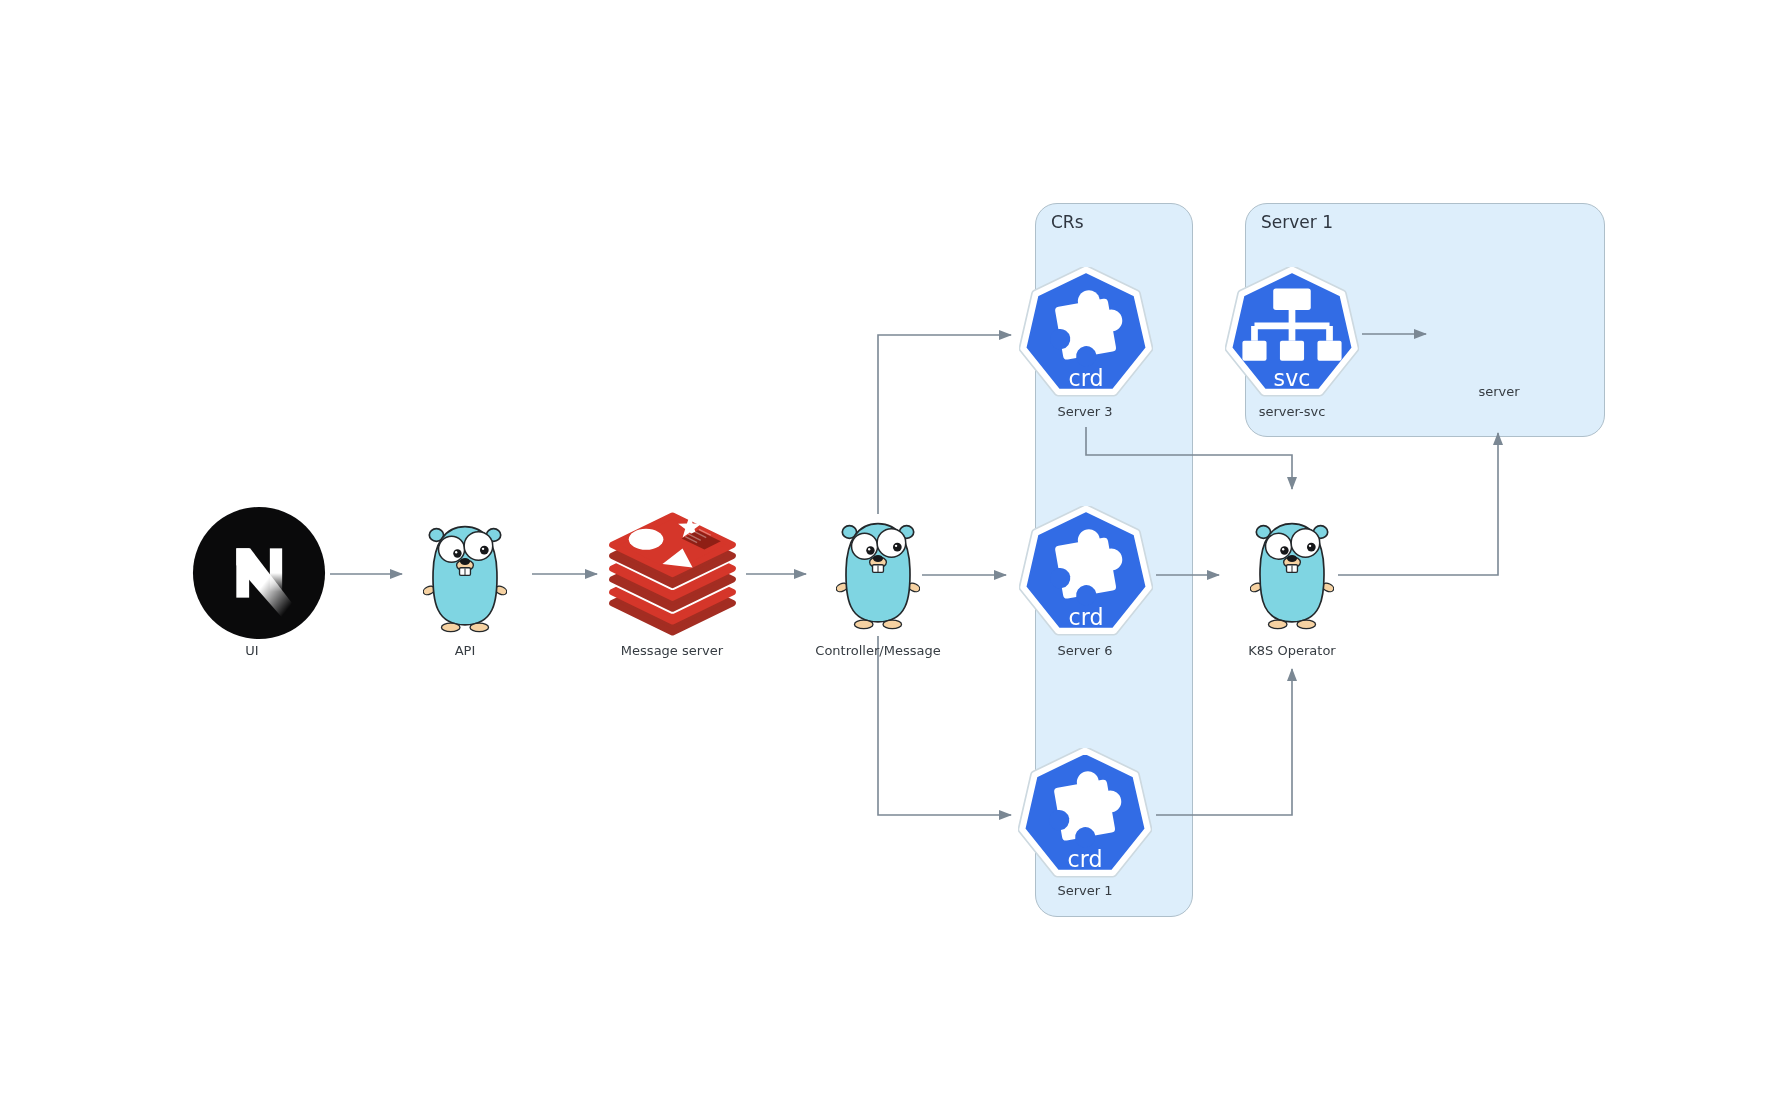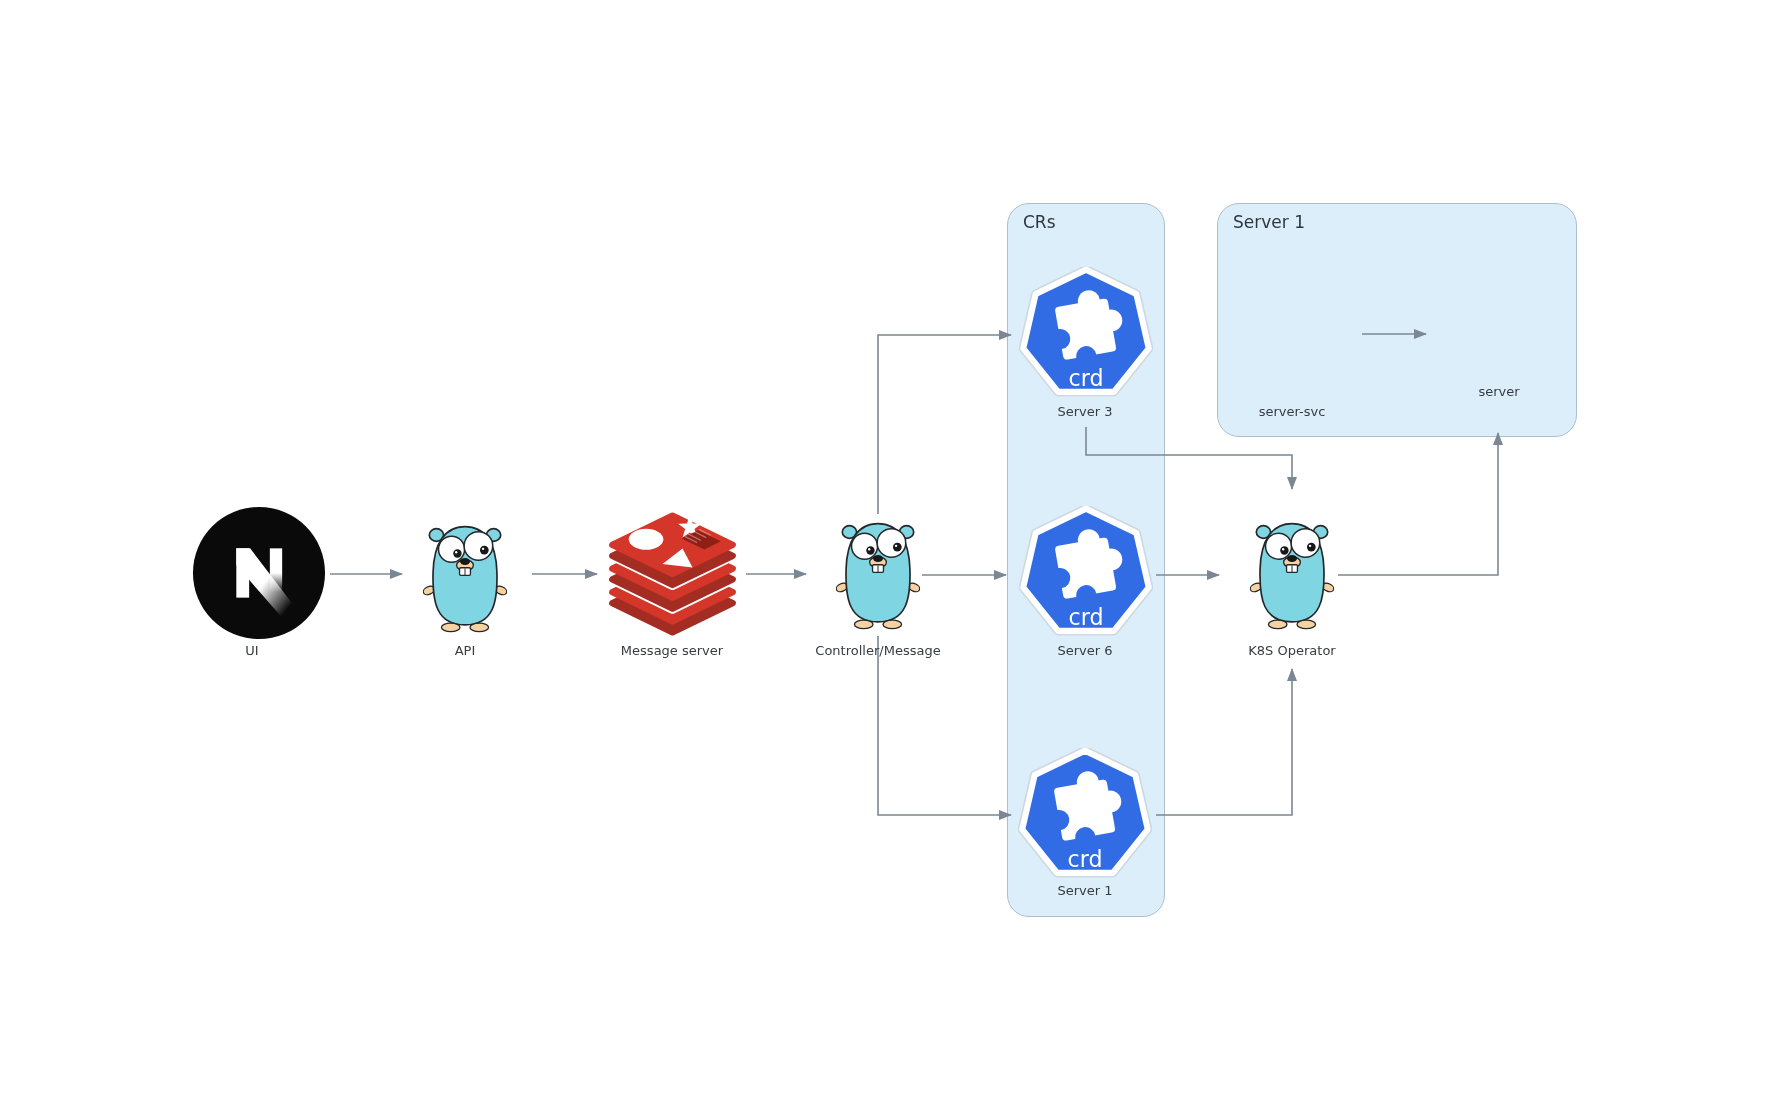--- a/index.html
+++ b/index.html
@@ -1,19 +1,19 @@
 <!DOCTYPE html>
 <html style="--k8s-blue: #326ce5; --group-fill: #ddeefb; --group-border: #aebfca; --arrow: #7b8894; --redis-red: #d5362a; --redis-dark: #a32d22; --gopher-teal: #7fd5e2; --gopher-skin: #f6d2a2;"><head>
 <meta charset="utf-8">
 <style>
   html,body{margin:0;padding:0;background:#fff;}
   .stage{position:relative;width:1778px;height:1119px;background:#fff;overflow:hidden;
          font-family:"DejaVu Sans","Liberation Sans",sans-serif;}
   .group-box{position:absolute;background:var(--group-fill);border:1px solid var(--group-border);
-             border-radius:22px;z-index:0;}
+             border-radius:22px;z-index:0;margin-left:28px;}
   .group-label{position:absolute;left:15px;top:8px;font-size:17px;color:#2f3640;}
   .conn-layer{position:absolute;left:0;top:0;z-index:1;pointer-events:none;}
   .conn{stroke:var(--arrow);stroke-width:1.6;fill:none;}
   .arrowhead{fill:var(--arrow);}
   .node{position:absolute;z-index:2;text-decoration:underline;}
   .node svg{display:block;width:100%;height:100%;}
   .node-label{position:absolute;transform:translateX(-50%);font-size:13px;color:#363c42;
               white-space:nowrap;z-index:2;}
   
   .hex-halo{fill:none;stroke:#cdd9e0;stroke-width:7;stroke-linejoin:round;}
@@ -218,17 +218,24 @@
   </div>
   <div class="node-label" style="left:1085px;top:883px">Server 1</div>
 
   <div class="node" style="left:1250px;top:518px;width:84px;height:112px">
     <svg viewBox="0 0 100 132">
         <use href="#gopher"></use>
       </svg>
   </div>
   <div class="node-label" style="left:1292px;top:643px">K8S Operator</div>
 
+  <div class="node" style="left:1225px;top:267px;width:134px;height:134px">
+    <svg viewBox="0 0 100 100">
+      <use href="#heptagon"></use>
+        <use href="#icon-svc"></use>
+      <text x="50" y="89" class="hextext">svc</text>
+    </svg>
+  </div>
   <div class="node-label" style="left:1292px;top:404px">server-svc</div>
 
   <div class="node-label" style="left:1499px;top:384px">server</div>
 
 </div>
 
 </body></html>

